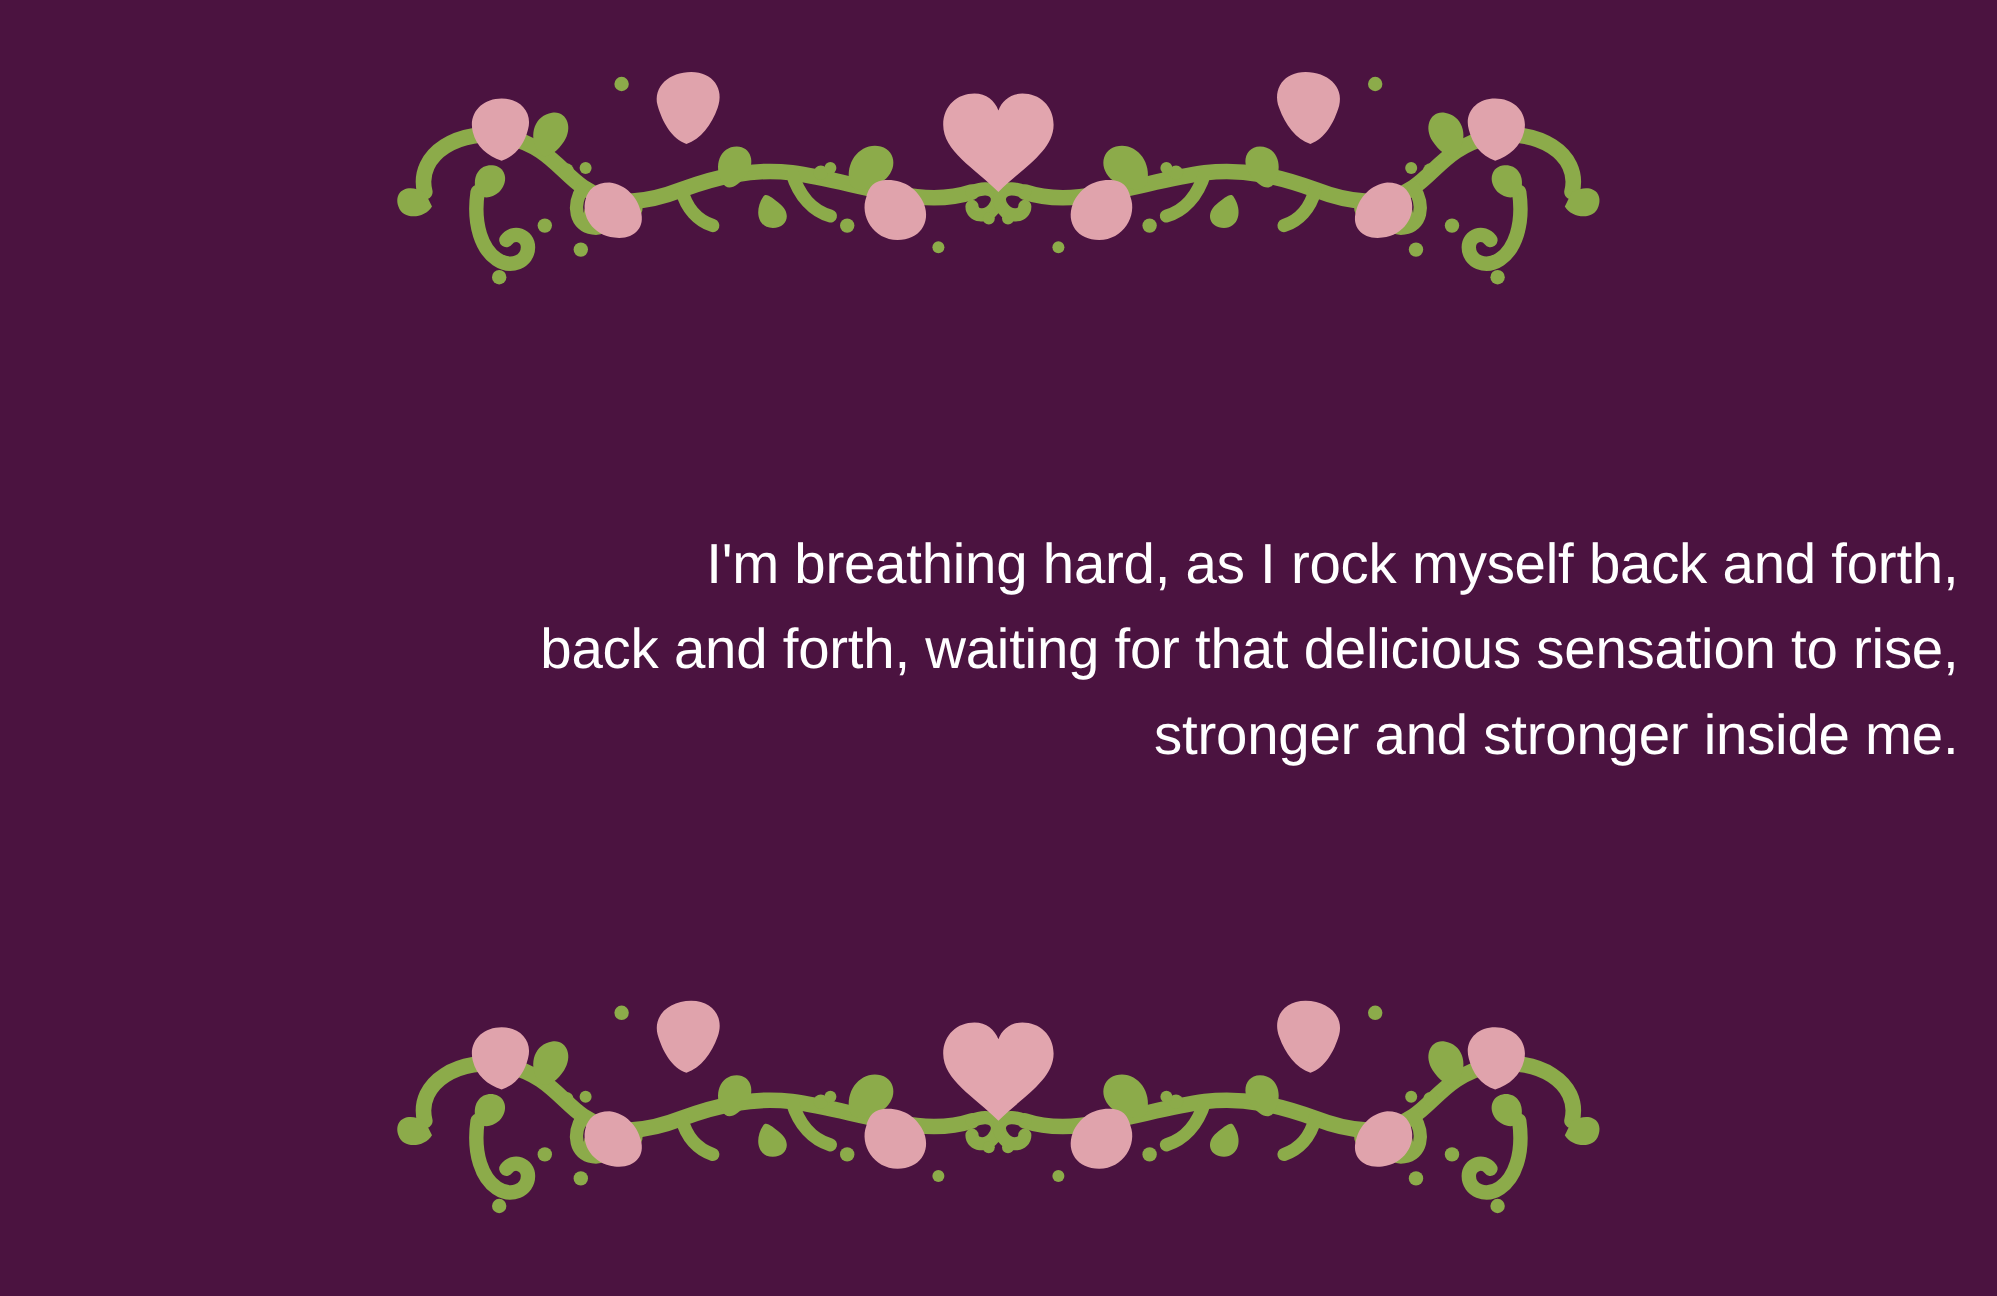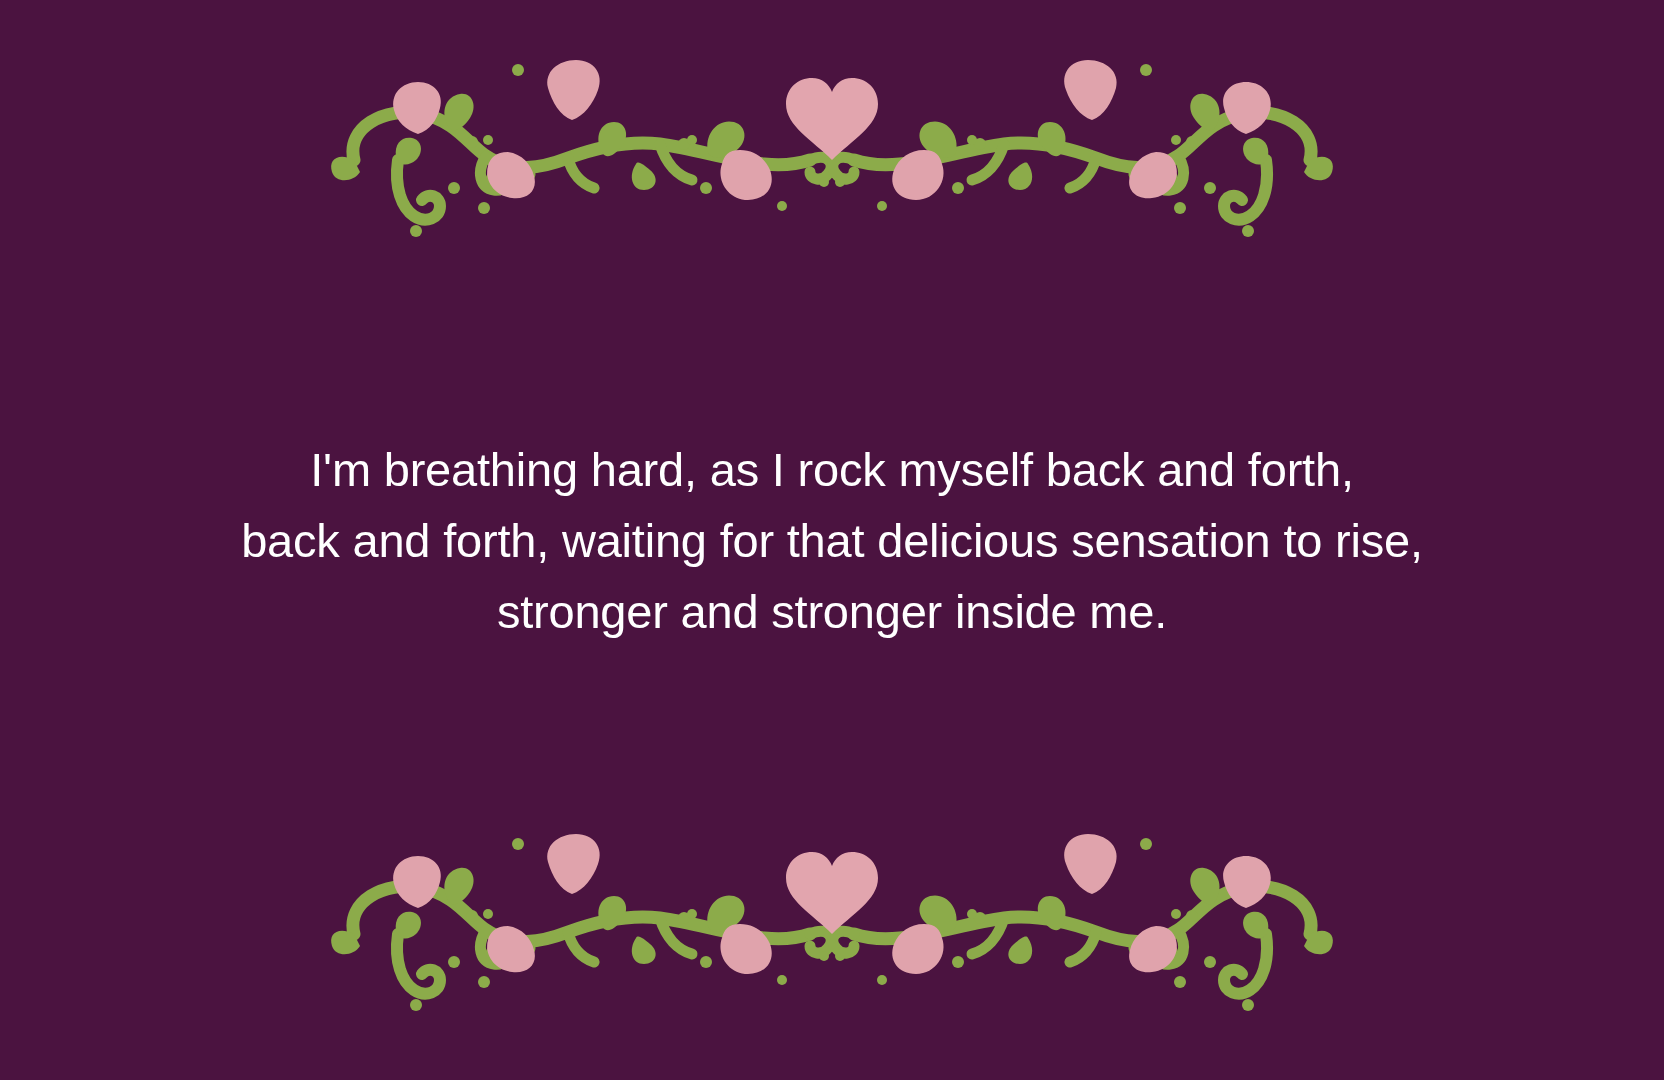--- a/index.html
+++ b/index.html
@@ -47,21 +47,21 @@
     left: 0;
     width: 1664px;
     height: 1080px;
     display: flex;
     align-items: center;
     justify-content: center;
   }
   .quote-text {
     width: 1600px;
     margin: 0 auto;
-    text-align: center;
+    text-align: right;
     color: #FFFFFF;
     font-family: "Liberation Sans", sans-serif;
     font-weight: 400;
     font-size: 47px;
     line-height: 71px;
     letter-spacing: -0.2px;
     white-space: pre-line;
   }
 </style>
 </head>

